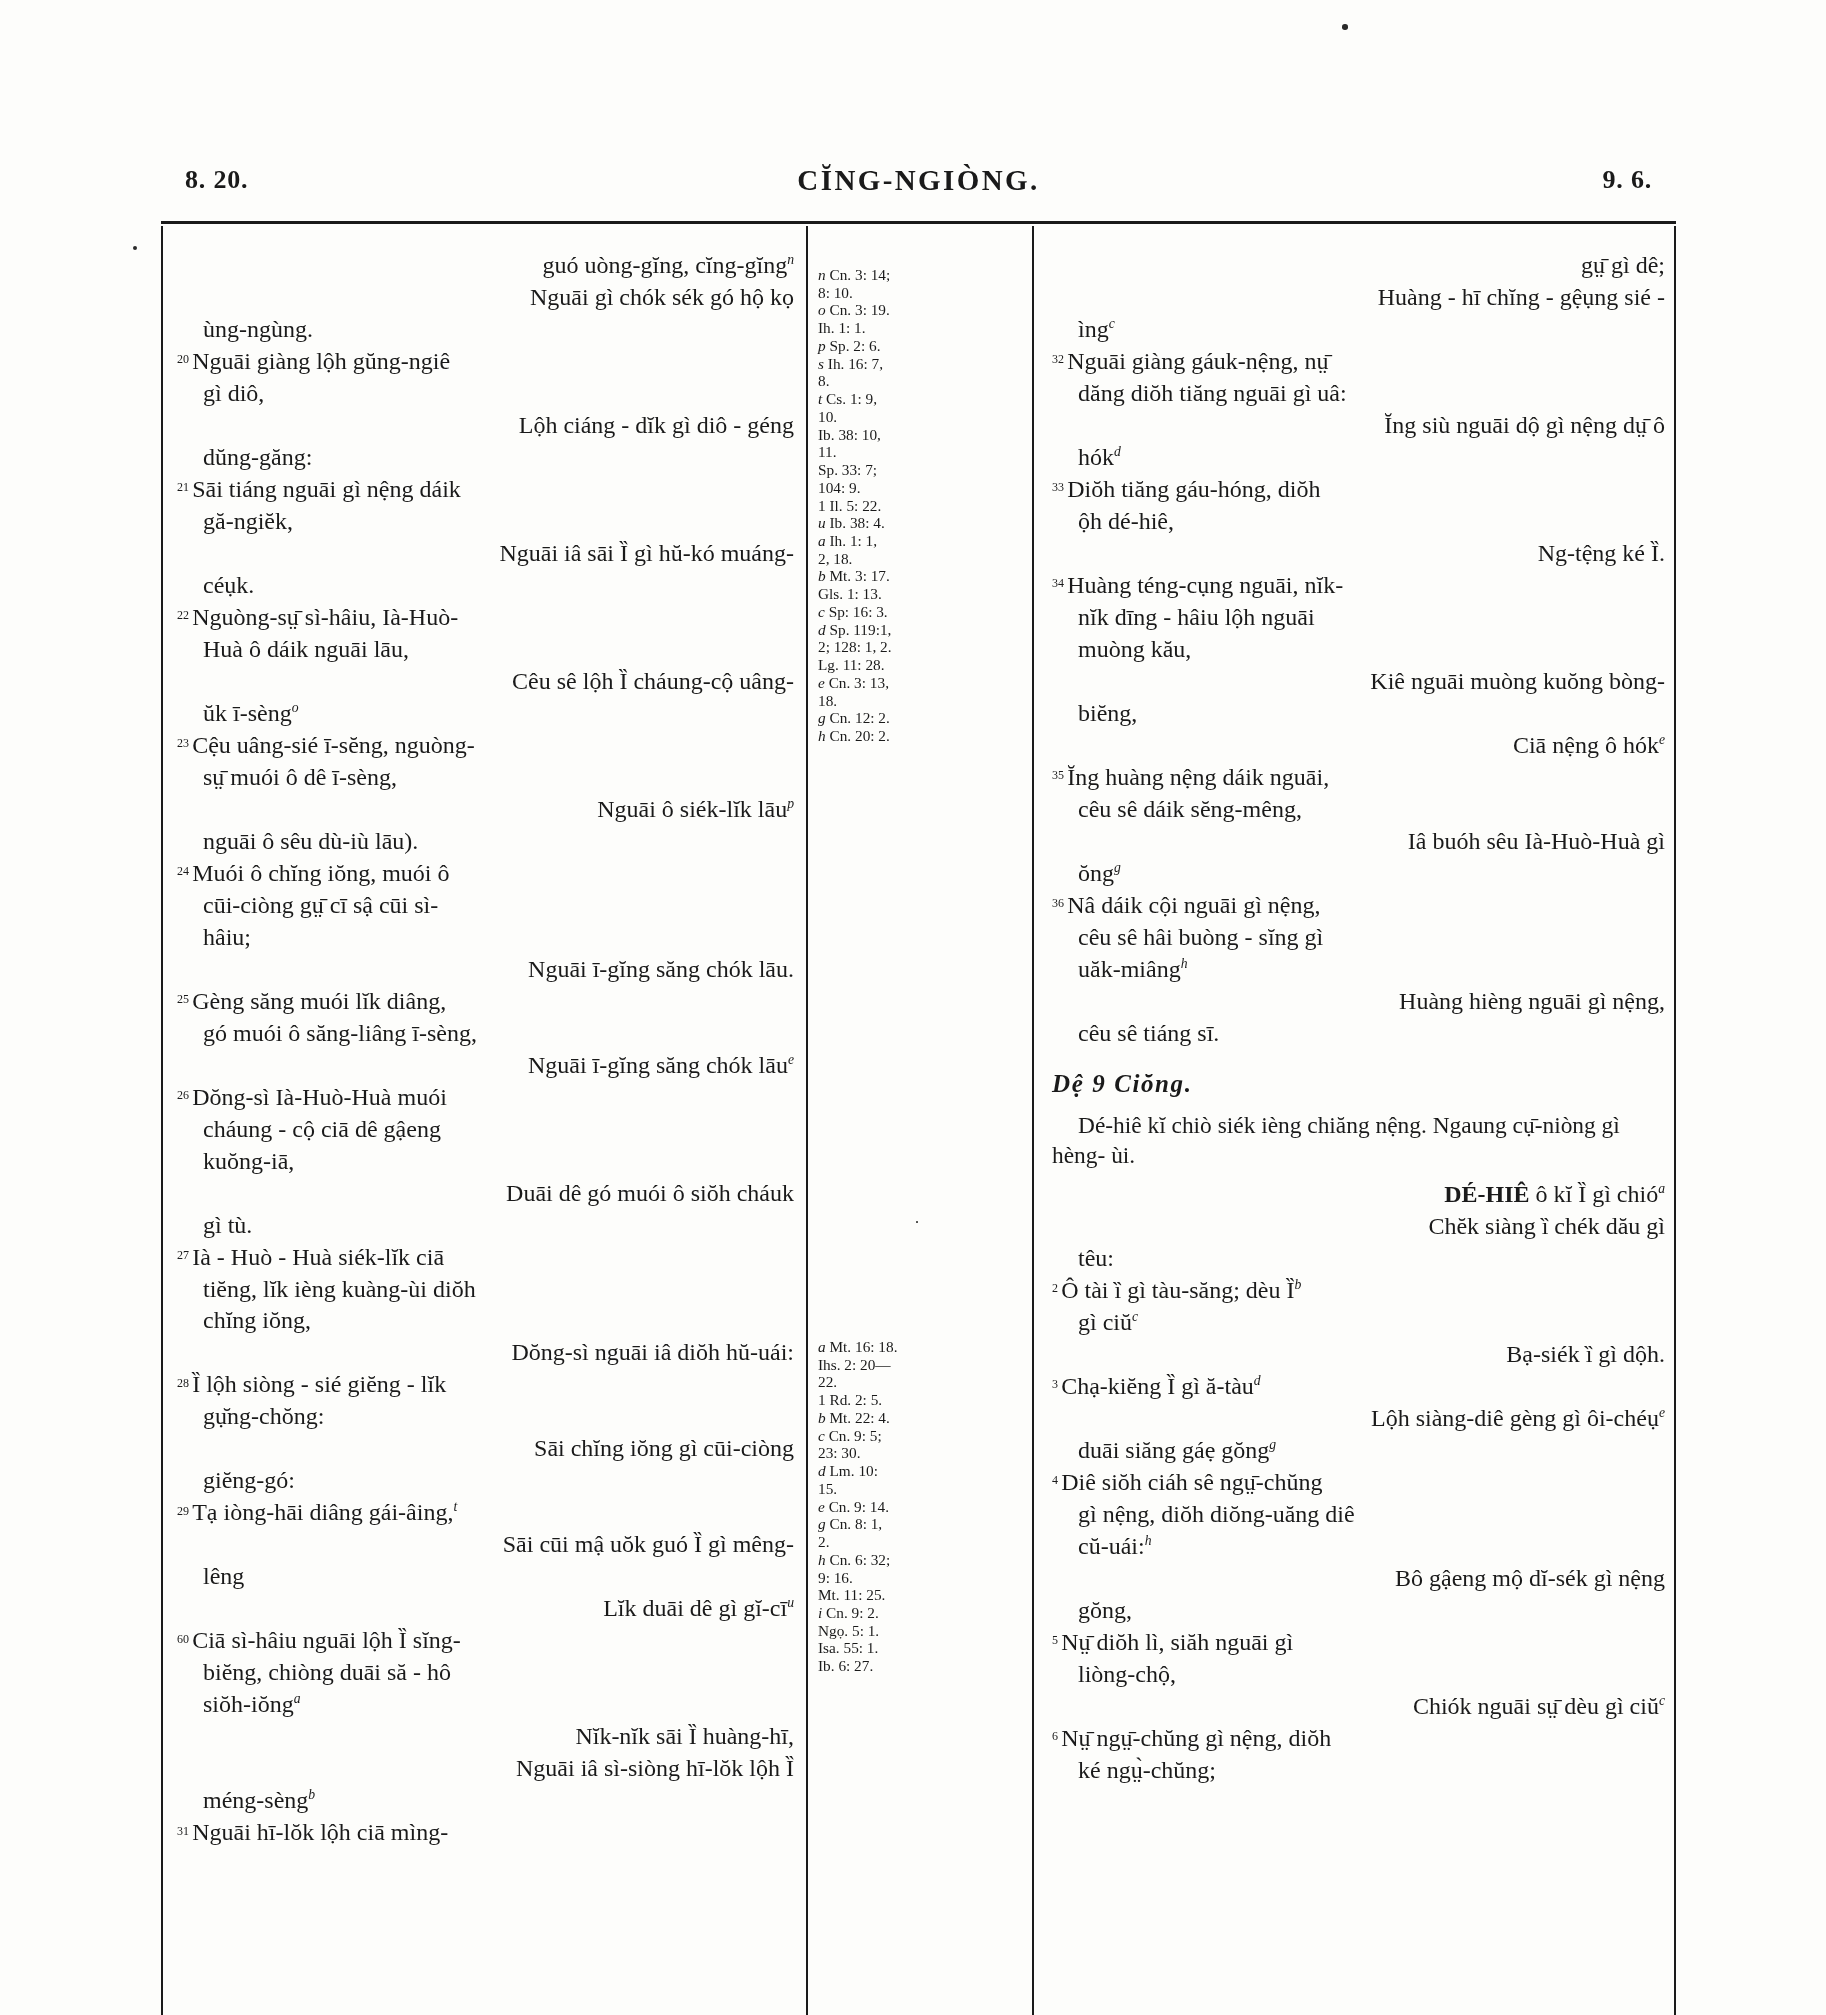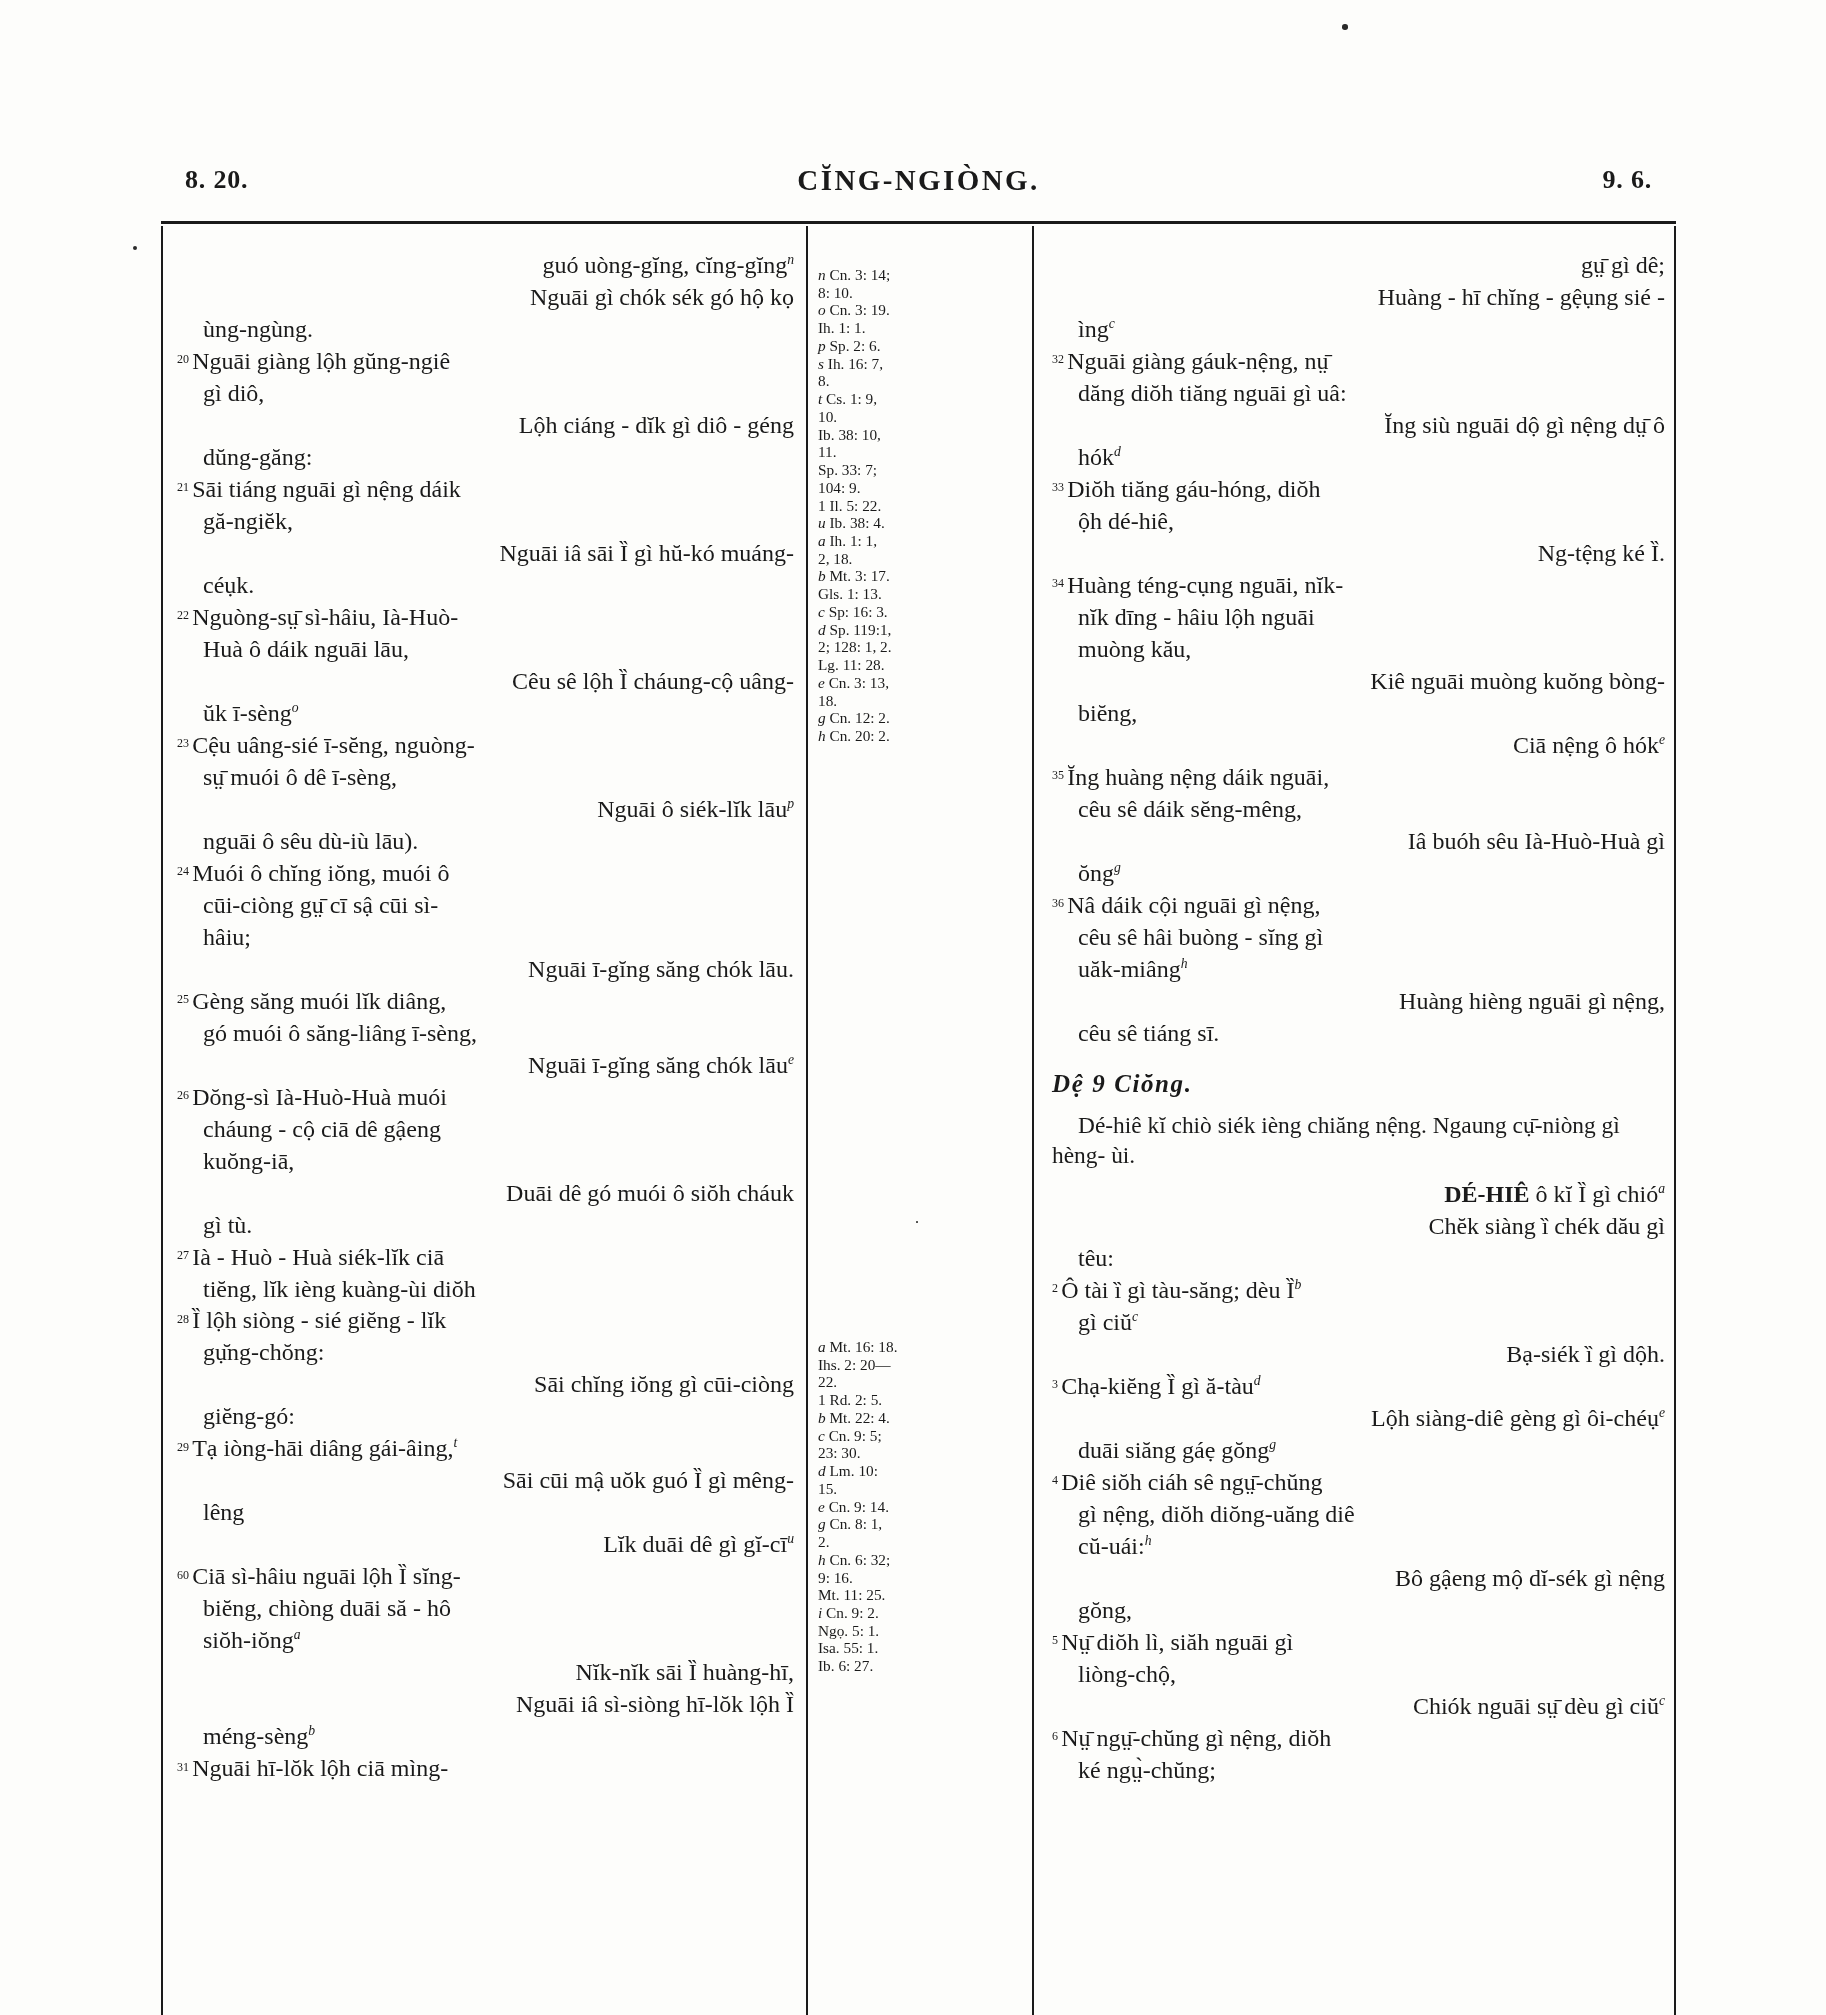--- a/index.html
+++ b/index.html
@@ -197,20 +197,22 @@
       <div class="vs"><span class="vn">25</span><span>Gèng săng muói lĭk diâng,</span></div>
       <div class="ind"><span>gó muói ô săng-liâng ī-sèng,</span></div>
       <div class="cont"><span>Nguāi ī-gĭng săng chók lāu</span><sup class="mk">e</sup></div>
       <div class="vs"><span class="vn">26</span><span>Dŏng-sì Ià-Huò-Huà muói</span></div>
       <div class="ind"><span>cháung - cộ ciā dê gậeng</span></div>
       <div class="ind"><span>kuŏng-iā,</span></div>
       <div class="cont"><span>Duāi dê gó muói ô siŏh cháuk</span></div>
       <div class="ind"><span>gì tù.</span></div>
       <div class="vs"><span class="vn">27</span><span>Ià - Huò - Huà siék-lĭk ciā</span></div>
       <div class="ind"><span>tiĕng, lĭk ièng kuàng-ùi diŏh</span></div>
+      <div class="ind"><span>chĭng iŏng,</span></div>
+      <div class="cont"><span>Dŏng-sì nguāi iâ diŏh hŭ-uái:</span></div>
       <div class="vs"><span class="vn">28</span><span>Ȉ lộh siòng - sié giĕng - lĭk</span></div>
       <div class="ind"><span>gụ̆ng-chŏng:</span></div>
       <div class="cont"><span>Sāi chĭng iŏng gì cūi-ciòng</span></div>
       <div class="ind"><span>giĕng-gó:</span></div>
       <div class="vs"><span class="vn">29</span><span>Tạ iòng-hāi diâng gái-âing,</span><sup class="mk">t</sup></div>
       <div class="cont"><span>Sāi cūi mậ uŏk guó Ȉ gì mêng-</span></div>
       <div class="ind"><span>lêng</span></div>
       <div class="cont"><span>Lĭk duāi dê gì gĭ-cī</span><sup class="mk">u</sup></div>
       <div class="vs"><span class="vn">60</span><span>Ciā sì-hâiu nguāi lộh Ȉ sĭng-</span></div>
       <div class="ind"><span>biĕng, chiòng duāi să - hô</span></div>

